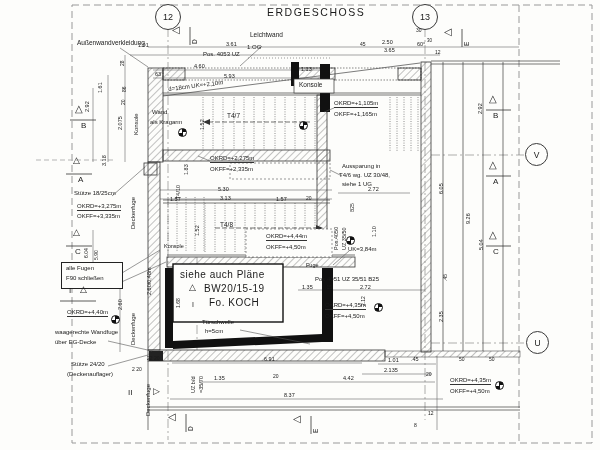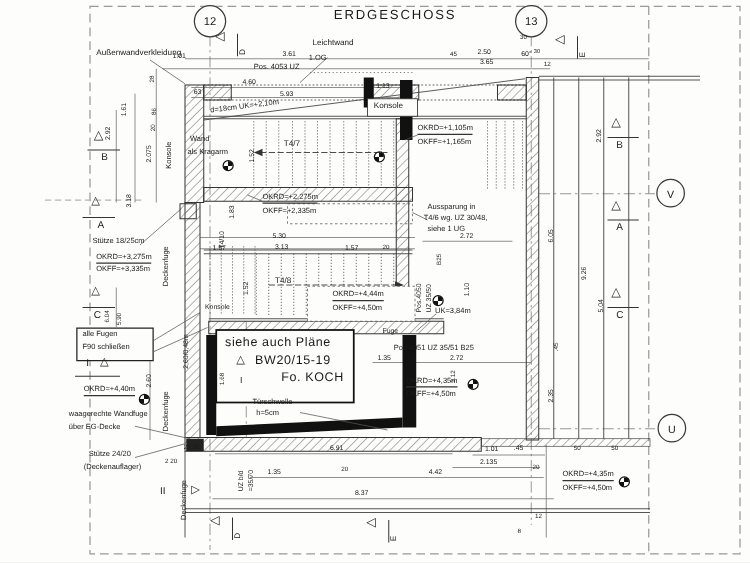--- a/index.html
+++ b/index.html
@@ -215,21 +215,21 @@
 <span class="t f55" style="left:302px;top:285px">1.35</span>
 <span class="t f5" style="left:325px;top:285px">.15</span>
 <span class="t f55" style="left:360px;top:285px">2.72</span>
 <span class="t u" style="left:325px;top:302px">OKRD=+4,35m</span>
 <span class="t" style="left:325px;top:313px">OKFF=+4,50m</span>
 <span class="t v f5" style="left:361px;top:306px">2.12</span>
 <span class="t v f5" style="left:176px;top:308px">1.68</span>
 
 <span class="t big" style="left:180px;top:270px">siehe auch Pläne</span>
 <span class="t big" style="left:204px;top:284px">BW20/15-19</span>
-<span class="t big" style="left:225px;top:298px">Fo. KOCH</span>
+<span class="t big" style="left:209px;top:298px">Fo. KOCH</span>
 <span class="tri sm" style="left:189px;top:283px">△</span>
 <span class="t f7" style="left:192px;top:301px">I</span>
 <span class="t" style="left:202px;top:319px">Türschwelle</span>
 <span class="t" style="left:205px;top:328px">h=5cm</span>
 <span class="t v f55" style="left:147px;top:295px">2,60/0,48m</span>
 <span class="t v f55" style="left:118px;top:310px">2.60</span>
 <span class="t v" style="left:130px;top:345px">Deckenfuge</span>
 
 <span class="t" style="left:55px;top:329px">waagerechte Wandfuge</span>
 <span class="t" style="left:55px;top:339px">über EG-Decke</span>

